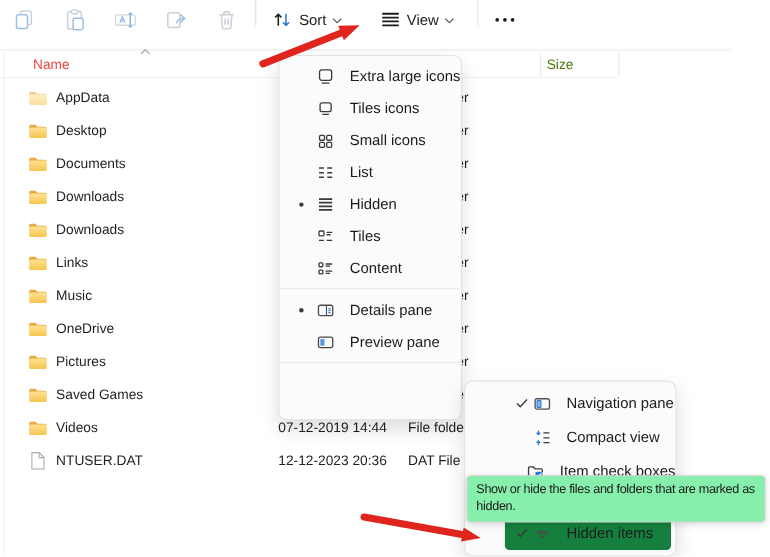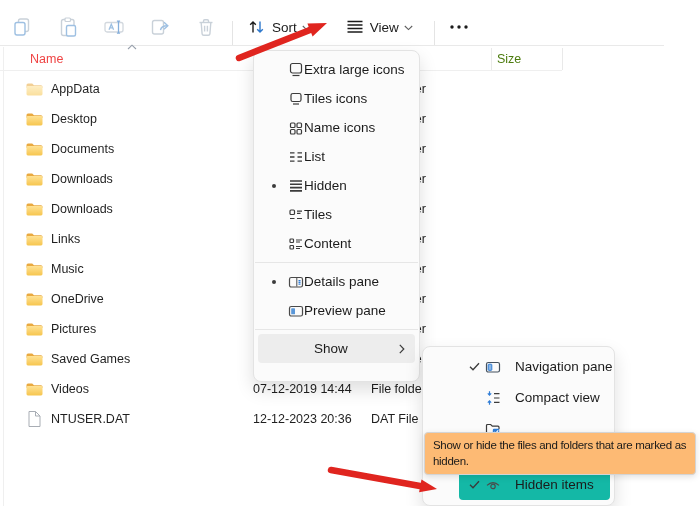--- a/index.html
+++ b/index.html
@@ -6,21 +6,21 @@
   html,body { width:700px; height:506px; }
   body {
     position:relative; overflow:hidden; background:#ffffff;
     font-family:"Liberation Sans","DejaVu Sans",sans-serif;
     color:#1b1b1b; -webkit-font-smoothing:antialiased;
   }
   svg { display:block; }
 
   
   .toolbar { position:absolute; left:0; top:0; width:664px; height:46px;
-             border-bottom:1px solid #e9e9e9; display:flex; align-items:flex-end; }
+             border-bottom:1px solid #e9e9e9; display:flex; align-items:flex-start; }
   .tb-btn { height:36px; display:flex; align-items:center; justify-content:center;
             border-radius:4px; padding:0 7px; cursor:default; }
   .tb-ico { width:22px; }
   .tb-sep { width:1px; height:24px; background:#e4e4e4; margin:0 8px; }
   .tb-label { font-size:13.5px; color:#1b1b1b; margin:0 5px 0 7px; }
   .chev { margin-top:2px; }
 
   
   .col-caret { position:absolute; left:127px; top:44px; }
   .col-name  { position:absolute; left:30px;  top:52px; font-size:12.5px; color:#ef4444; }
@@ -42,37 +42,37 @@
   
   .panel { position:absolute; background:#fbfbfb; border:1px solid #e3e3e3; border-radius:8px;
            box-shadow:0 8px 18px rgba(0,0,0,.13); padding:4px 0; }
   .view-menu { left:253px; top:50px;  width:167px; height:332px; z-index:20; }
   .sub-menu  { left:422px; top:346px; width:193px; height:160px; z-index:30;padding-left:32px; }
 
   .vm-item { height:29px; display:flex; align-items:center; padding-left:10px; }
   .vm-bullet { width:20px; display:flex; justify-content:center; }
   .dot { width:4px; height:4px; border-radius:50%; background:#3b3b3b; }
   .vm-ico { width:16px; margin-left:4px; }
-  .vm-label { font-size:13.5px; white-space:nowrap; }
+  .vm-label { margin-left:14px; font-size:13.5px; white-space:nowrap; }
   .vm-sep { height:1px; background:#e6e6e6; margin:4px 1px; }
   .vm-show { height:29px; margin:0 4px; background:#ededed; border-radius:4px;
              display:flex; align-items:center; padding:0 10px 0 56px; }
   .vm-show .vm-label { margin-left:0; }
   .vm-show .chevr { margin-left:auto; }
 
   .sm-item { height:31px; display:flex; align-items:center; padding-left:8px; }
   .sm-check { width:22px; display:flex; justify-content:center; }
   .sm-ico { width:16px; }
   .sm-label { margin-left:14px; font-size:13.5px; white-space:nowrap; }
   .sm-gap { height:25px; }
-  .sm-item.hl { margin:0 4px; background:#14b8a6; border-radius:4px; padding-left:4px; }
+  .sm-item.hl { margin:0 4px; background:#15803d; border-radius:4px; padding-left:4px; }
 
   
   .tooltip { position:absolute; left:424px; top:432px; width:272px; z-index:40;
-             background:#fdba74; border:1px solid #d4d4d4; border-radius:4px;
+             background:#86efac; border:1px solid #d4d4d4; border-radius:4px;
              box-shadow:0 2px 6px rgba(0,0,0,.12); padding:5px 8px;
              font-size:11.5px; letter-spacing:-0.3px; line-height:1.35; color:#1a1a1a; }
 
   
   .arrows { position:absolute; left:0; top:0; width:700px; height:506px; z-index:50; pointer-events:none; }
 </style>
 </head>
 <body>
 
 <div class="toolbar">
@@ -345,21 +345,21 @@
   <div class="vm-item">
     <span class="vm-bullet"></span>
     <span class="vm-ico">
         <svg width="16" height="16" viewBox="0 0 16 16" fill="none" stroke="#3b3b3b" stroke-width="1.2">
           <rect x="2.5" y="3" width="4.5" height="4.5" rx="1"></rect>
           <rect x="9" y="3" width="4.5" height="4.5" rx="1"></rect>
           <rect x="2.5" y="9.5" width="4.5" height="4.5" rx="1"></rect>
           <rect x="9" y="9.5" width="4.5" height="4.5" rx="1"></rect>
         </svg>
       </span>
-    <span class="vm-label">Name icons</span>
+    <span class="vm-label">Small icons</span>
   </div>
   <div class="vm-item">
     <span class="vm-bullet"></span>
     <span class="vm-ico">
         <svg width="16" height="16" viewBox="0 0 16 16" fill="none" stroke="#3b3b3b" stroke-width="1.3">
           <path d="M2,3.8 h4.5 M2,8 h4.5 M2,12.2 h4.5 M9.5,3.8 h4.5 M9.5,8 h4.5 M9.5,12.2 h4.5"></path>
         </svg>
       </span>
     <span class="vm-label">List</span>
   </div>
@@ -415,28 +415,20 @@
     <span class="vm-bullet"></span>
     <span class="vm-ico">
         <svg width="16" height="16" viewBox="0 0 16 16" fill="none">
           <rect x="1.5" y="3.5" width="13" height="9.5" rx="1.8" stroke="#4a4a4a" stroke-width="1.2"></rect>
           <rect x="3.2" y="5.2" width="3.8" height="6.1" rx="0.6" fill="#5a97d8"></rect>
         </svg>
       </span>
     <span class="vm-label">Preview pane</span>
   </div>
   <div class="vm-sep"></div>
-  <div class="vm-show">
-    <span class="vm-label">Show</span>
-    <span class="chevr">
-      <svg width="6" height="10" viewBox="0 0 6 10" fill="none">
-          <path d="M0.8,0.8 L4.8,5 L0.8,9.2" stroke="#3b3b3b" stroke-width="1.2"></path>
-        </svg>
-    </span>
-  </div>
 </div>
 
 <div class="panel sub-menu">
   <div class="sm-item">
     <span class="sm-check">
       <svg width="11" height="9" viewBox="0 0 11 9" fill="none">
           <path d="M1,4.8 L4,7.8 L10,1.2" stroke="#3b3b3b" stroke-width="1.3"></path>
         </svg>
     </span>
     <span class="sm-ico">
@@ -461,20 +453,21 @@
   <div class="sm-item">
     <span class="sm-check"></span>
     <span class="sm-ico">
         <svg width="16" height="16" viewBox="0 0 16 16" fill="none">
           <path d="M1.5,12 V4.5 a1,1 0 0 1 1,-1 h3.2 l1.6,1.7 h5.7 a1,1 0 0 1 1,1 v2" stroke="#3b3b3b" stroke-width="1.2"></path>
           <path d="M1.5,12 a1,1 0 0 0 1,1 h4" stroke="#3b3b3b" stroke-width="1.2"></path>
           <rect x="7.8" y="7.8" width="6.4" height="6.4" rx="1.2" fill="#2f7cd6"></rect>
           <path d="M9.3,10.8 l1.4,1.4 2.5,-2.8" stroke="#fff" stroke-width="1.2"></path>
         </svg>
       </span>
+    <span class="sm-label">Item check boxes</span>
   </div>
   <div class="sm-gap"></div>
   <div class="sm-item hl">
     <span class="sm-check">
       <svg width="11" height="9" viewBox="0 0 11 9" fill="none">
           <path d="M1,4.8 L4,7.8 L10,1.2" stroke="#3b3b3b" stroke-width="1.3"></path>
         </svg>
     </span>
     <span class="sm-ico">
         <svg width="16" height="16" viewBox="0 0 16 16" fill="none" stroke="#4a4a4a" stroke-width="1.2">

